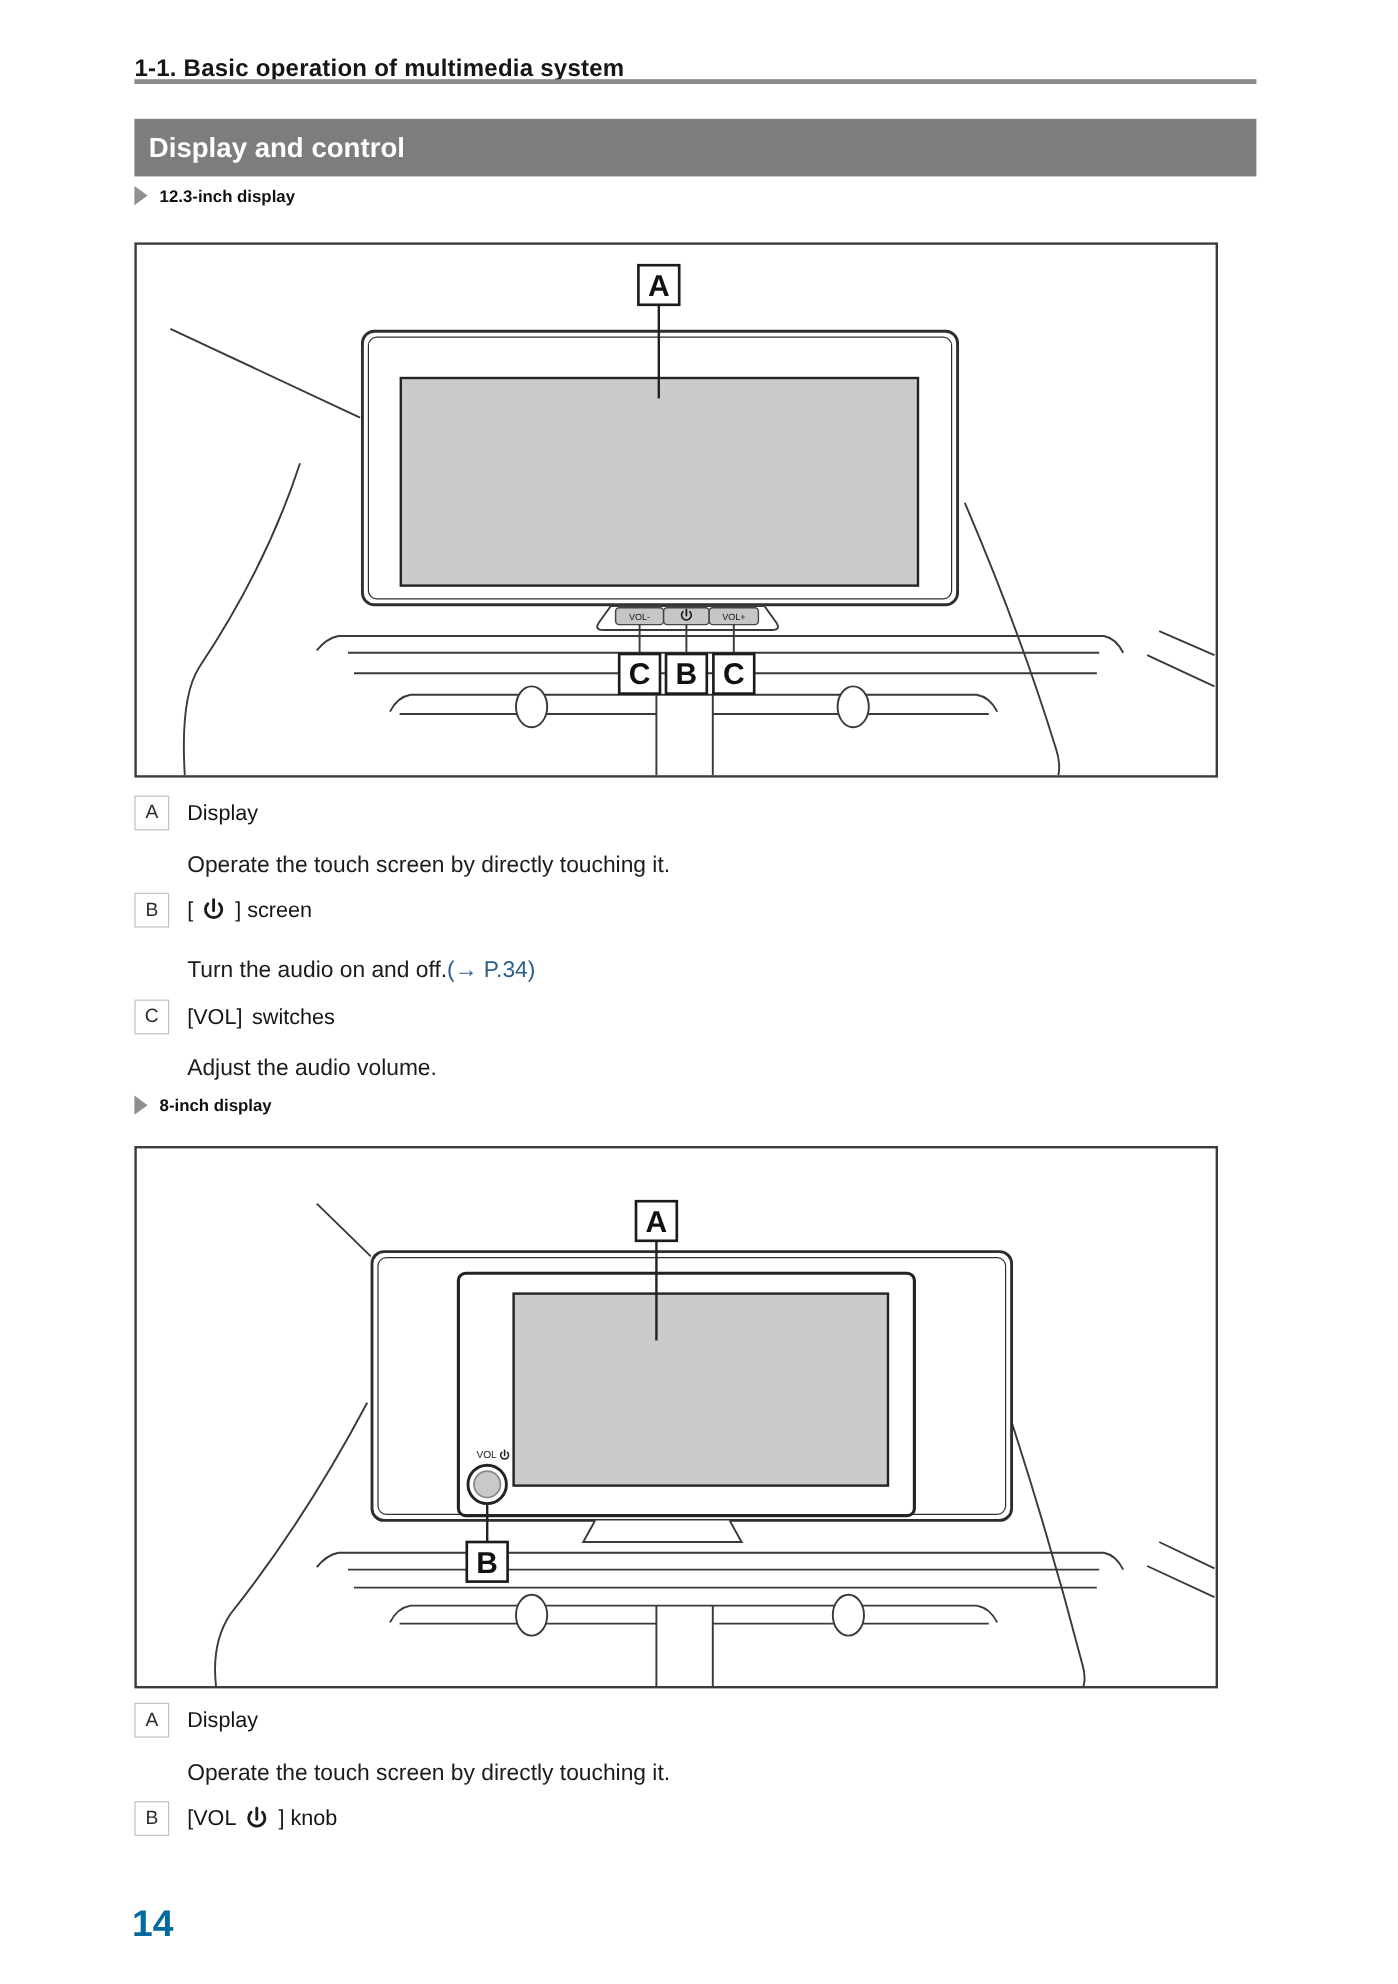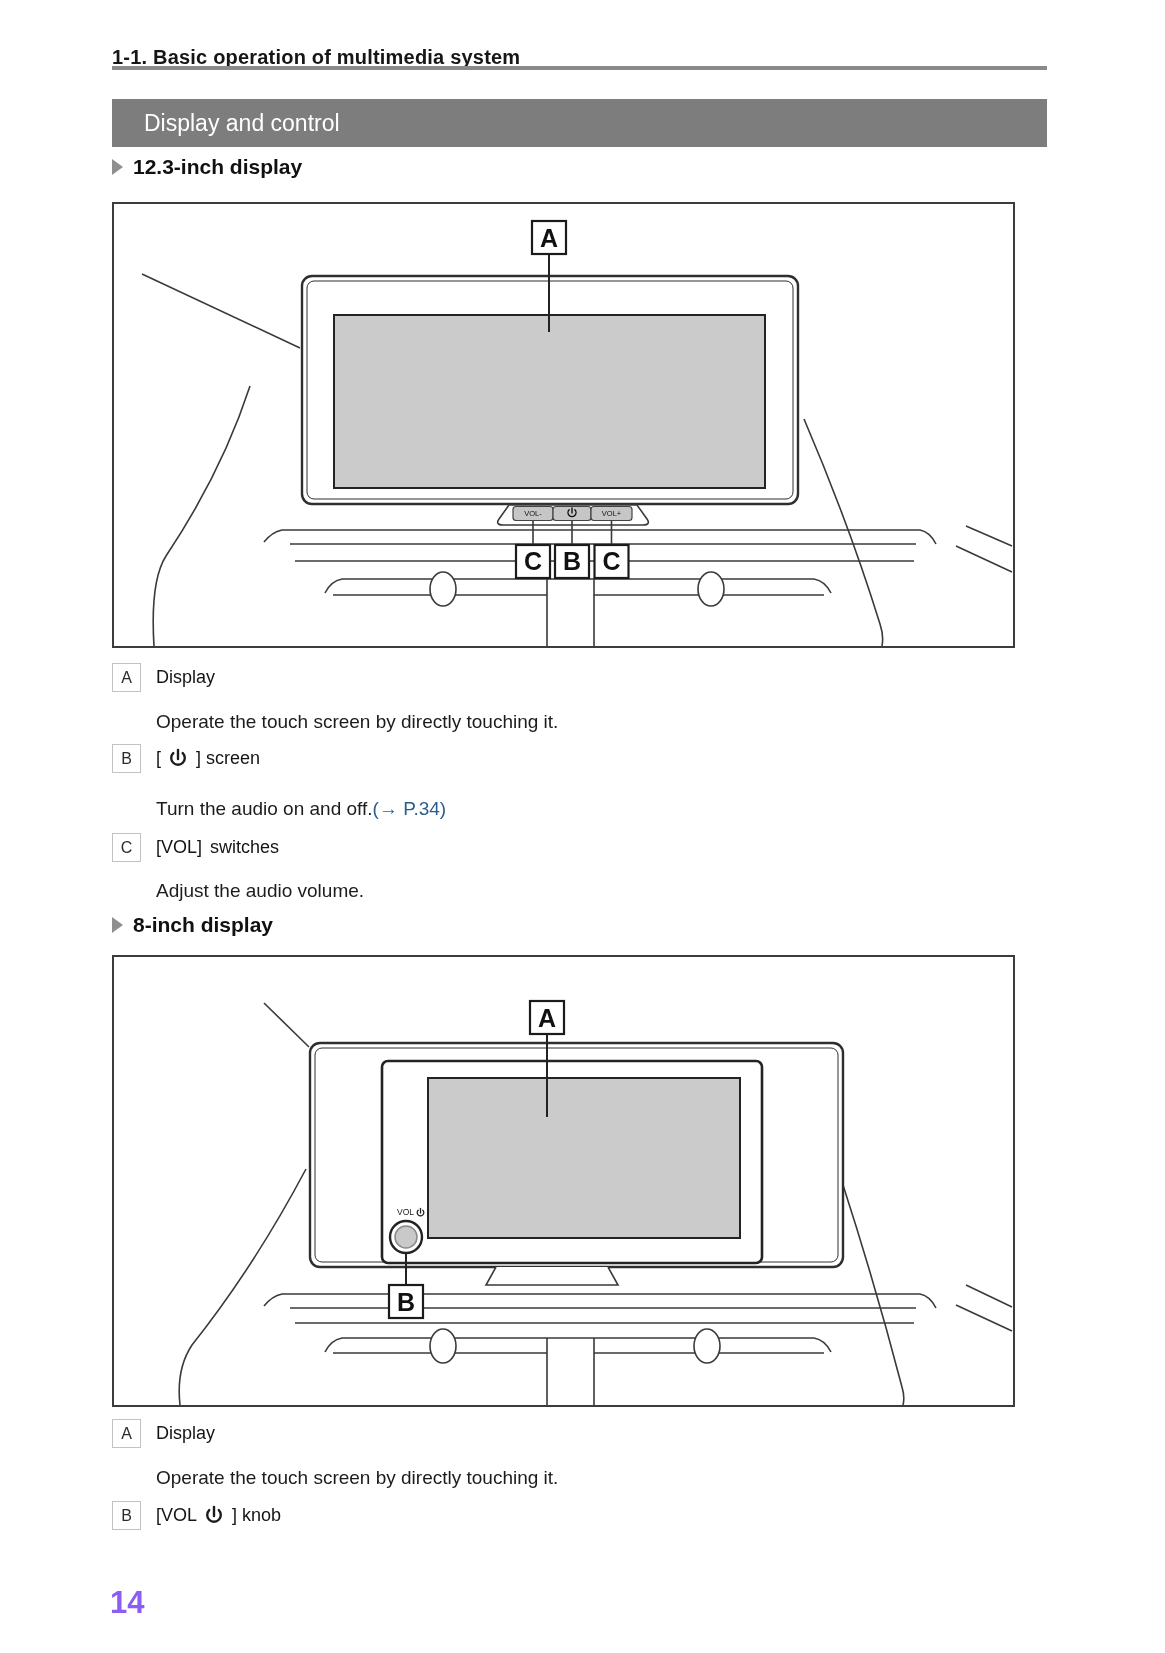--- a/index.html
+++ b/index.html
@@ -15,26 +15,26 @@
   .header{
     left:112px;top:46px;
     font-size:20px;font-weight:bold;letter-spacing:0.2px;
   }
   .toprule{
     left:112px;top:66px;width:935px;height:4px;background:#8a8a8a;
   }
   .banner{
     left:112px;top:99px;width:935px;height:48px;
     background:#7d7d7d;color:#ffffff;
-    font-size:23px;font-weight:normal;
-    line-height:48px;padding-left:32px;box-sizing:border-box;
+    font-size:23px;font-weight:bold;
+    line-height:48px;padding-left:12px;box-sizing:border-box;
   }
   .sec-heading{
     left:112px;display:flex;align-items:center;
-    font-size:21px;font-weight:bold;color:#111;
+    font-size:14px;font-weight:bold;color:#111;
   }
   .tri{
     width:0;height:0;display:inline-block;
     border-left:11px solid #8f8f8f;
     border-top:8px solid transparent;
     border-bottom:8px solid transparent;
     margin-right:10px;
   }
   .figure-box{
     left:112px;width:899px;background:#fff;
@@ -51,21 +51,21 @@
     margin-right:15px;
   }
   .item-title{font-size:18px;color:#141414;display:flex;align-items:center;}
   .item-title .b{font-weight:normal;}
   .desc{
     left:152px;margin:4px;font-size:19px;color:#1c1c1c;
   }
   .xref{color:#2b5e8c;text-decoration:none;cursor:pointer;text-align:right;}
   .pwr-inline{width:22px;height:24px;margin:0 7px 0 6px;}
   .pagenum{
-    left:110px;top:1585px;font-size:31px;font-weight:bold;color:#8b5cf6;
+    left:110px;top:1585px;font-size:31px;font-weight:bold;color:#0369a1;
   }
   svg text{font-family:"Liberation Sans", sans-serif;}
   .callout-letter{font-size:25px;font-weight:bold;fill:#111;text-anchor:middle;}
   .btn-label{font-size:7.5px;fill:#111;text-anchor:middle;}
   .knob-label{font-size:8.5px;fill:#222;text-anchor:end;}
 </style>
 </head>
 <body>
 
 <div class="page">

